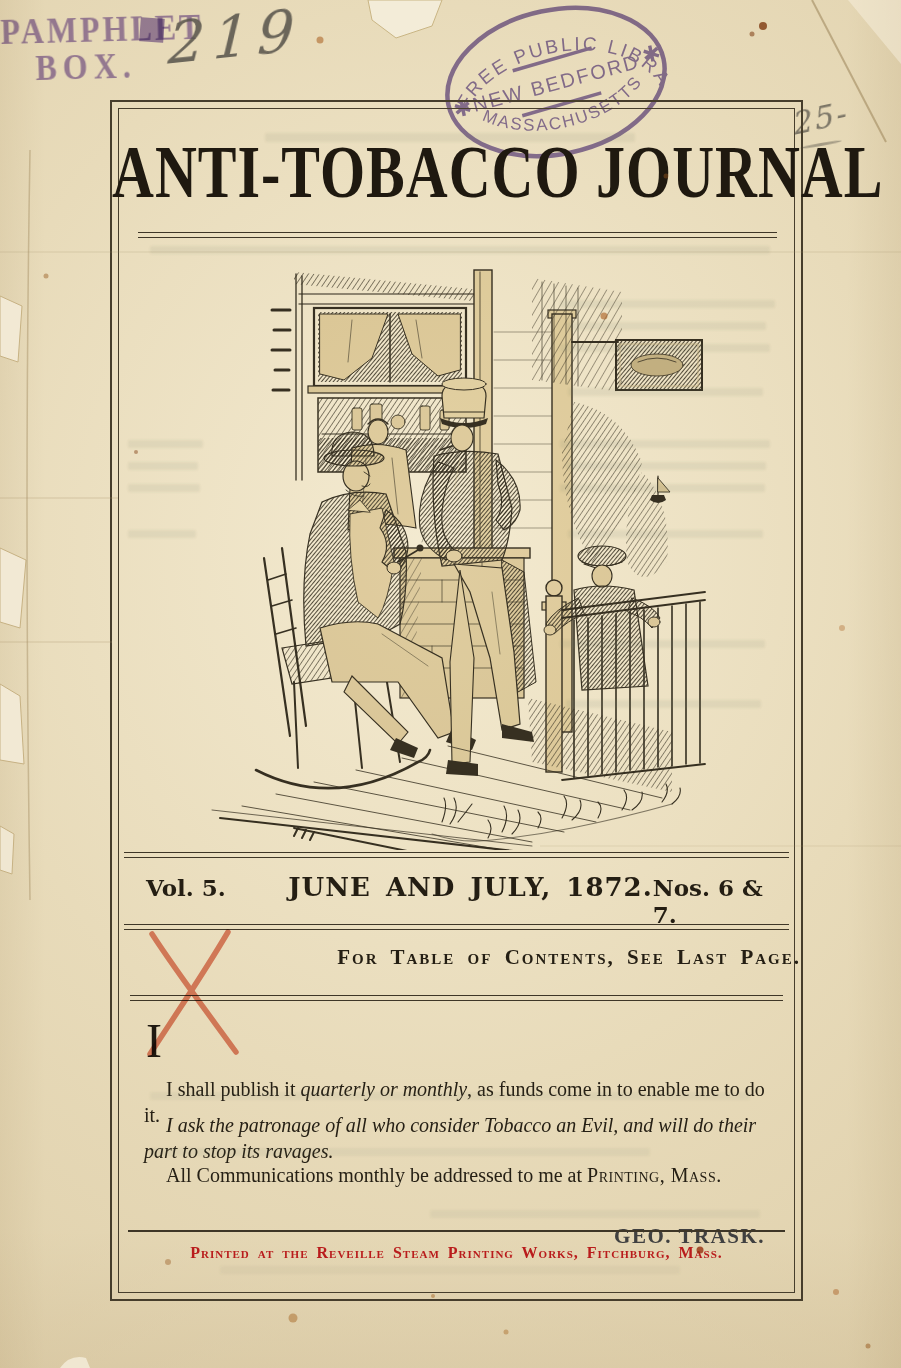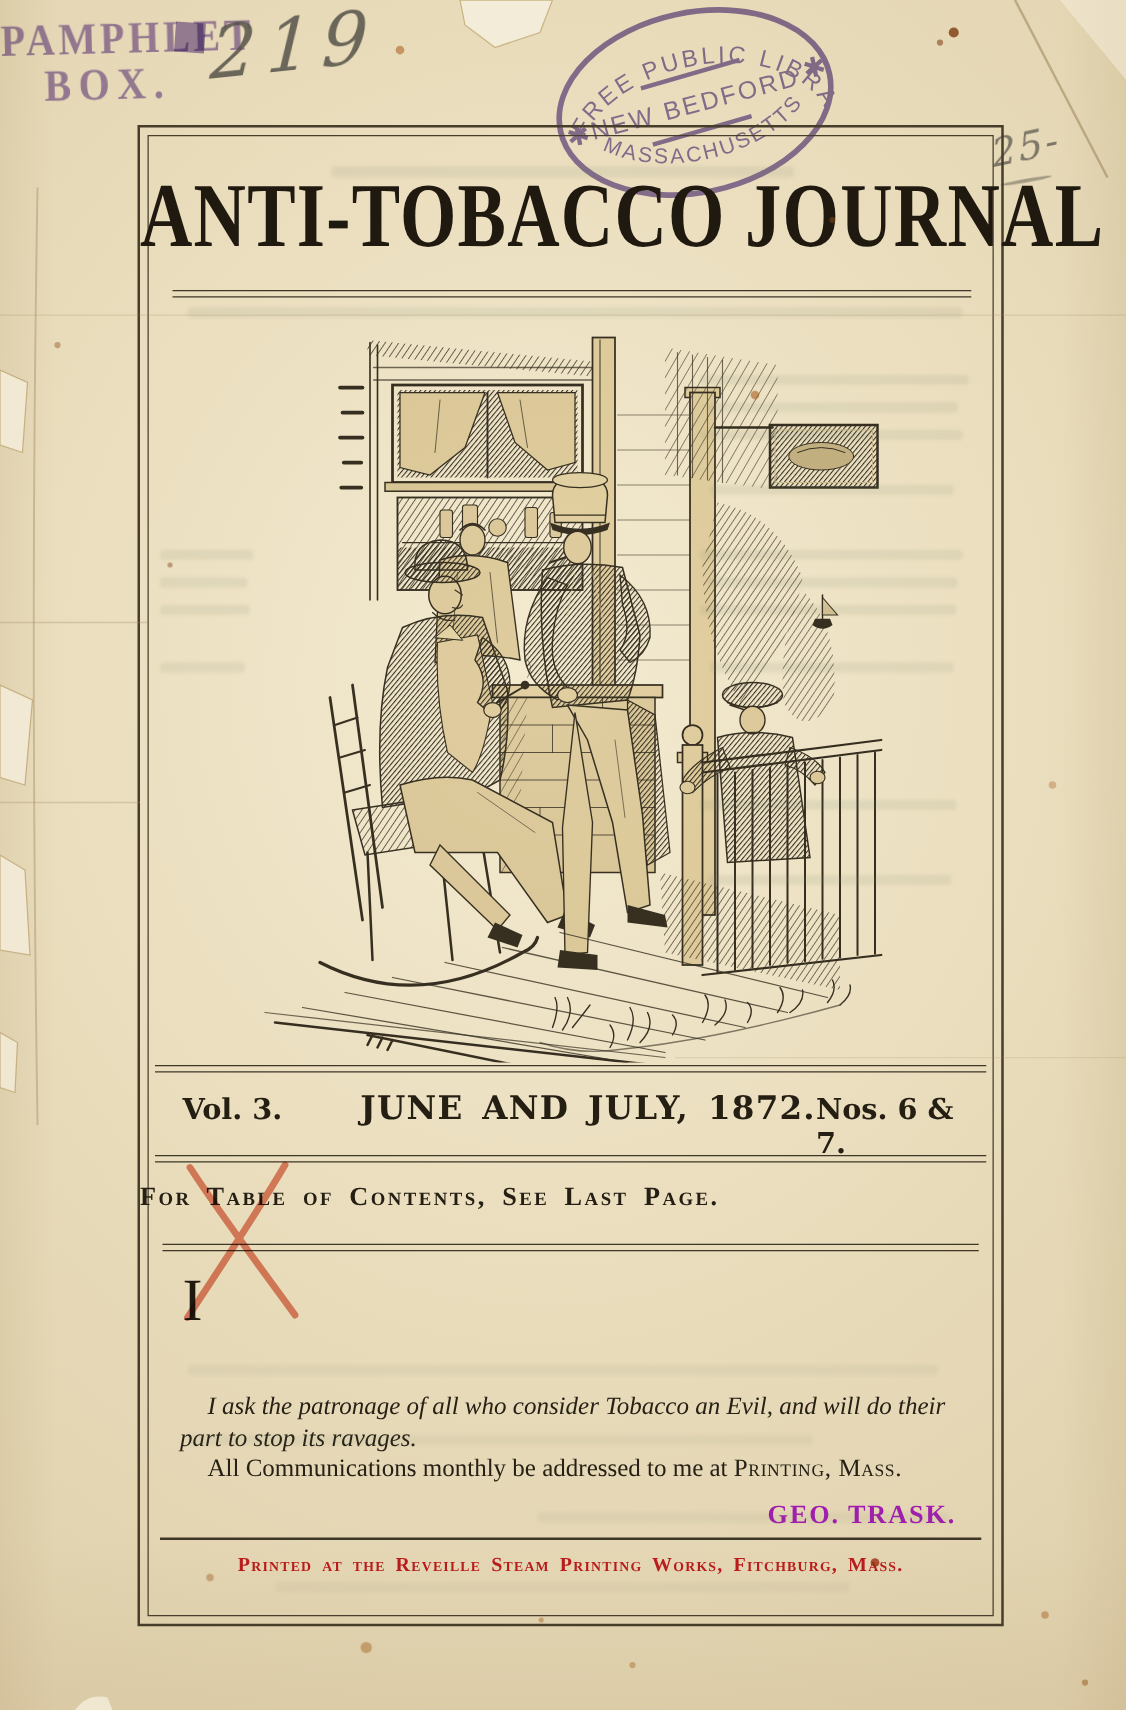--- a/index.html
+++ b/index.html
@@ -36,38 +36,38 @@
   
   .issue-row{
     position:absolute;top:770px;left:34px;right:28px;height:40px;
     display:grid;grid-template-columns:1fr auto 1fr;align-items:baseline;
     font-family:"DejaVu Serif", serif;font-weight:bold;color:#241e13;
   }
   .issue-vol{font-size:23px;justify-self:start;}
   .issue-date{font-size:26px;letter-spacing:1px;word-spacing:5px;justify-self:center;margin-left:22px;}
   .issue-nos{font-size:23px;justify-self:end;}
   .contents-note{
-    position:absolute;top:843px;left:0;right:0;text-align:left;
+    position:absolute;top:843px;left:0;right:0;text-align:right;
     font-variant:small-caps;font-weight:bold;font-size:21px;letter-spacing:2px;word-spacing:5px;
     color:#241e13;
   }
   
   .para{
     position:absolute;left:32px;right:26px;
     font-size:20px;line-height:1.32;color:#262015;
   }
   .dropcap{
     float:left;font-size:48px;line-height:40px;padding:3px 9px 0 2px;color:#1f1910;
   }
   .indent{text-indent:22px;}
   .em{font-style:italic;}
   .smallcaps{font-variant:small-caps;letter-spacing:.5px;}
   .signature{
-    position:absolute;top:1097px;right:36px;
-    font-weight:bold;font-size:21px;letter-spacing:1.5px;color:#a21caf;
+    position:absolute;top:1122px;right:36px;
+    font-weight:bold;font-size:21px;letter-spacing:1.5px;color:#404040;
   }
   .imprint{
     position:absolute;top:1142px;left:0;right:0;text-align:center;
     font-variant:small-caps;font-weight:bold;font-size:16px;letter-spacing:1px;word-spacing:3px;
     color:#b91c1c;
   }
   
   .pamphlet-stamp{
     position:absolute;left:0px;top:12px;color:#8d70ba;opacity:.8;
     font-family:"Liberation Serif", serif;font-weight:bold;
@@ -274,35 +274,38 @@
       <g stroke-width="1.1">
         <path d="M240,560 q6,-16 2,-24 M248,562 q10,-14 4,-26 M256,560 q8,-10 14,-18 M286,576 q6,-10 0,-18 M300,570 q8,-16 2,-26 M310,572 q12,-12 6,-24 M336,566 q6,-10 0,-16 M360,556 q8,-14 2,-22 M370,558 q12,-10 8,-20 M396,556 q6,-10 0,-16 M420,548 q8,-12 2,-20 M430,548 q12,-8 10,-18 M460,540 q8,-10 4,-18 M470,542 q10,-8 8,-16"></path>
         <path d="M230,572 q30,10 60,6 q40,-4 80,-12 q50,-10 100,-24" opacity=".6"></path>
       </g>
     </g>
   </svg>
 
   <div class="rule" style="top:750px;left:12px;right:12px;"></div>
 
   <div class="issue-row">
-    <span class="issue-vol">Vol. 3.</span>
+    <span class="issue-vol">Vol. 5.</span>
     <span class="issue-date">JUNE AND JULY, 1872.</span>
     <span class="issue-nos">Nos. 6 &amp; 7.</span>
   </div>
 
   <div class="rule" style="top:822px;left:12px;right:12px;"></div>
 
   <div class="contents-note">For Table of Contents, See Last Page.</div>
 
   <div class="rule" style="top:893px;left:18px;right:18px;"></div>
 
   <div class="para" style="top:916px;">
     <span class="dropcap">I</span>
   </div>
 
+  <div class="para indent" style="top:974px;">
+    <span>I shall publish it </span><span class="em">quarterly or monthly</span><span>, as funds come in to enable me to do it.</span>
+  </div>
 
   <div class="para indent" style="top:1010px;font-style:italic;">I ask the patronage of all who consider Tobacco an Evil, and will do their part to stop its ravages.</div>
 
   <div class="para indent" style="top:1060px;">
     <span>All Communications monthly be addressed to me at </span><span class="smallcaps">Printing, Mass.</span>
   </div>
 
   <div class="signature">GEO. TRASK.</div>
 
   <div class="rule-single" style="top:1128px;left:16px;right:16px;"></div>

